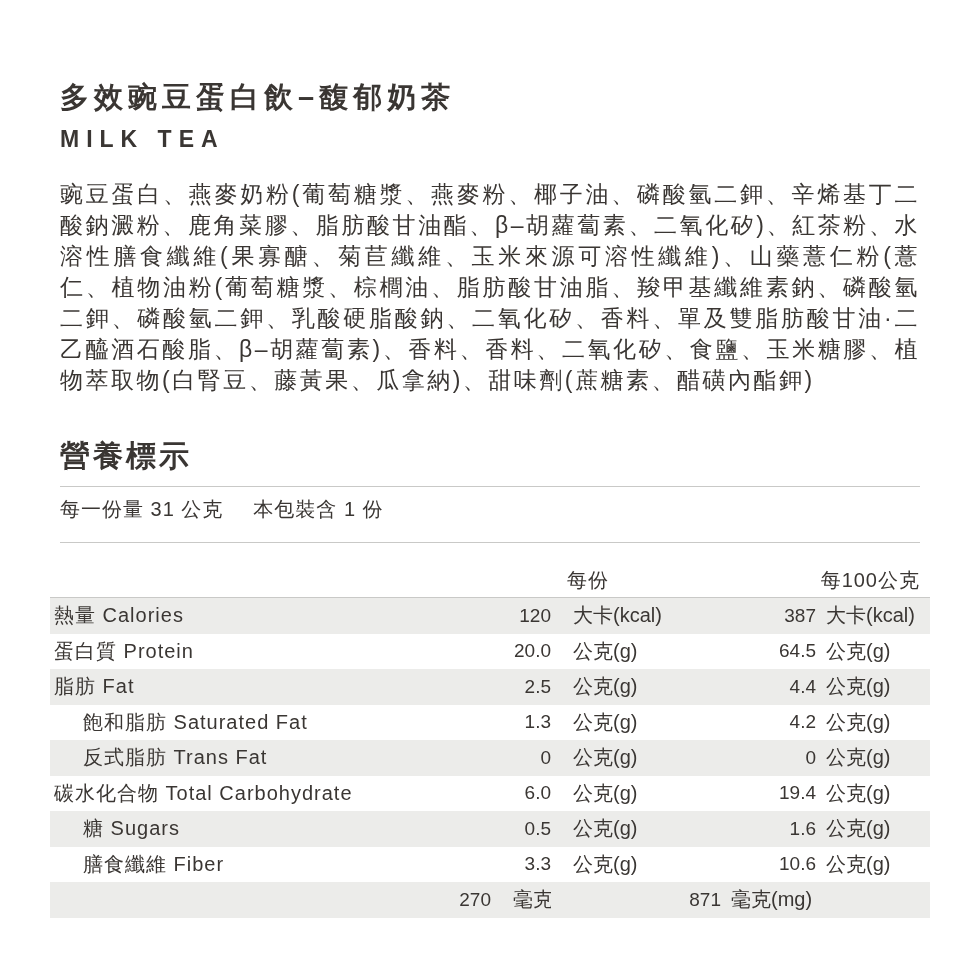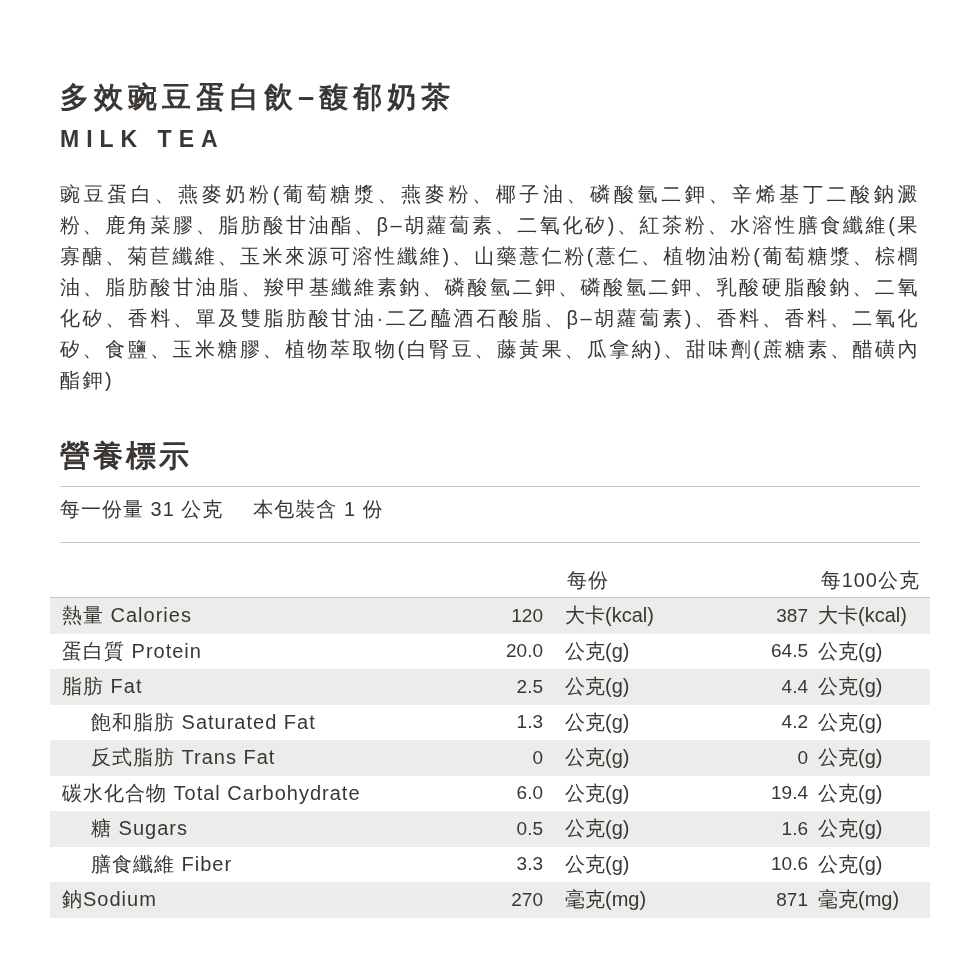--- a/index.html
+++ b/index.html
@@ -29,21 +29,21 @@
     font-size:23px;
     font-weight:700;
     letter-spacing:7px;
     margin-top:13px;
     line-height:1.1;
   }
 
   .ingredients{
     margin:27px 60px 0 60px;
     width:860px;
-    font-size:20px;
+    font-size:23px;
     line-height:31px;
     letter-spacing:2.5px;
     text-align:justify;
     text-justify:inter-character;
   }
 
   .nutrition-heading{
     margin:40px 60px 0 60px;
     font-size:30px;
     font-weight:700;
@@ -77,21 +77,21 @@
     font-size:20px;
     letter-spacing:1px;
     margin-top:20px;
   }
   .thead .col-per-serving{grid-column:3;padding-left:22px;white-space:nowrap;}
   .thead .col-per-100g{grid-column:4 / span 2;text-align:right;white-space:nowrap;}
 
   .trow{
     display:grid;
     grid-template-columns:1fr 60px 170px 95px 110px;
-    padding:0 12px;
+    padding:0 4px;
     height:35.5px;
     align-items:center;
     font-size:20px;
   }
   .trow:nth-child(odd){background:var(--stripe);}
   .cell{white-space:nowrap;overflow:hidden;}
   .cell.name{letter-spacing:1px;}
   .cell.name.indent{padding-left:29px;}
   .cell.num{text-align:right;font-size:19px;}
   .cell.unit{padding-left:22px;}
@@ -175,21 +175,20 @@
           <div class="cell unit unit2">公克(g)</div>
         </div>
         <div class="trow">
           <div class="cell name indent">膳食纖維 Fiber</div>
           <div class="cell num">3.3</div>
           <div class="cell unit">公克(g)</div>
           <div class="cell num">10.6</div>
           <div class="cell unit unit2">公克(g)</div>
         </div>
         <div class="trow">
-          <div class="cell name">鈉Sodium</div>
           <div class="cell num">270</div>
           <div class="cell unit">毫克(mg)</div>
           <div class="cell num">871</div>
           <div class="cell unit unit2">毫克(mg)</div>
         </div>
       </div>
   </div>
 
 </div>
 

